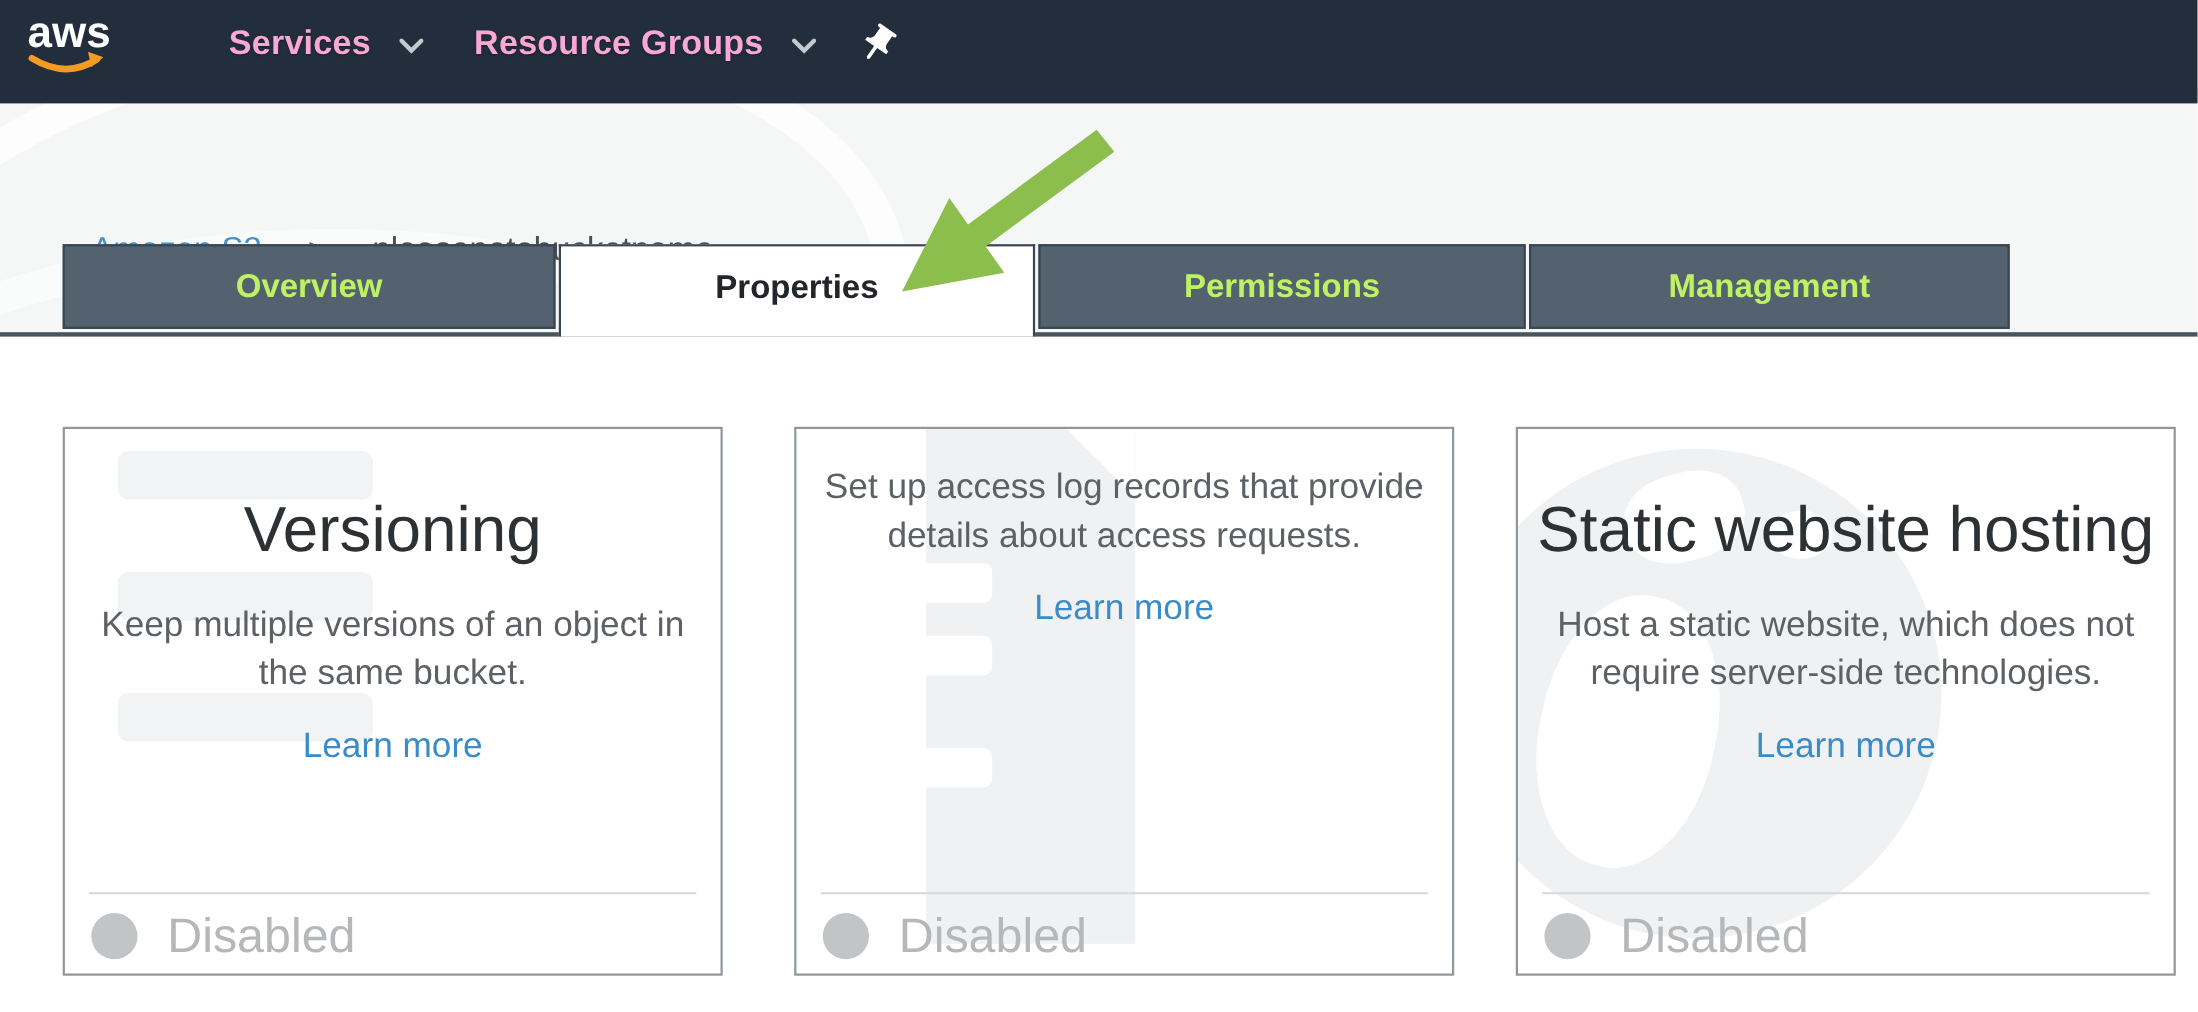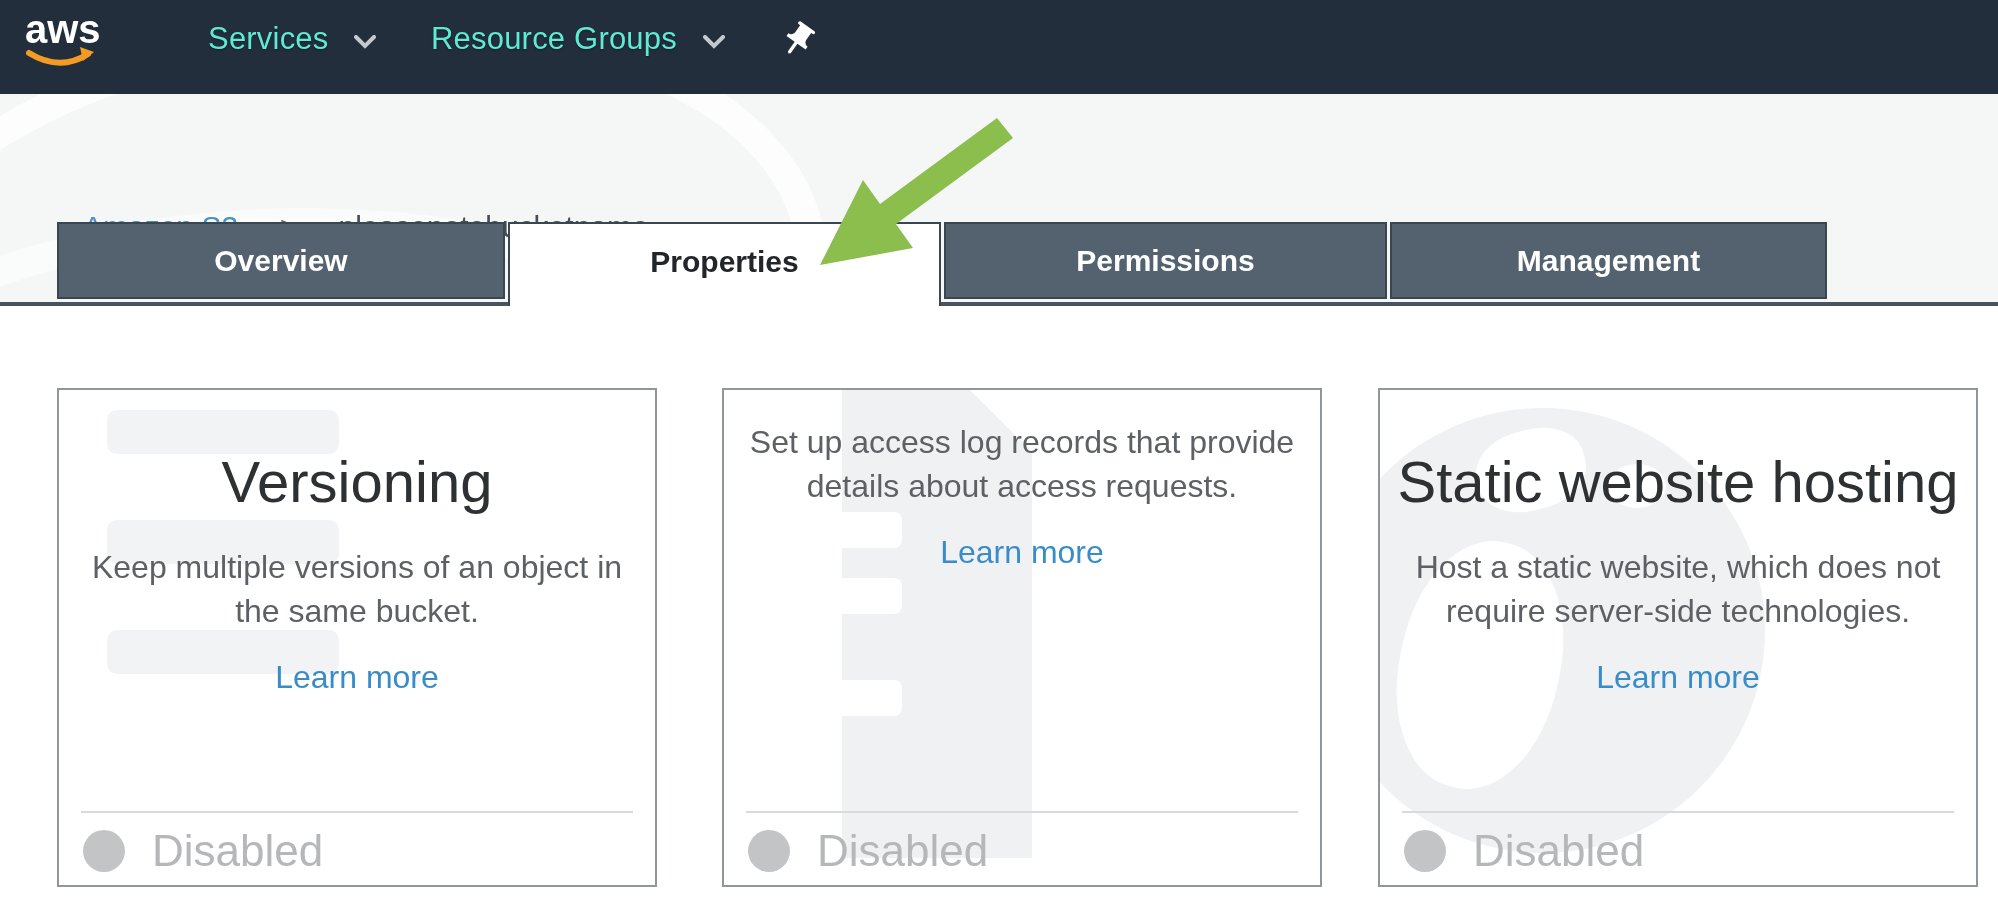--- a/index.html
+++ b/index.html
@@ -4,41 +4,41 @@
 <style>
   html,body{margin:0;padding:0;background:#fff;}
   #app{
     position:relative;width:1998px;height:920px;overflow:hidden;
     font-family:"Liberation Sans",sans-serif;background:#ffffff;
   }
   
   .topnav{position:absolute;left:0;top:0;width:1998px;height:94px;background:#232e3d;z-index:6;}
   .logo{position:absolute;left:22px;top:7px;width:84px;height:64px;}
   .nav-item{position:absolute;top:0;height:78px;display:flex;align-items:center;
-    color:#5eead4;font-size:31px;font-weight:normal;letter-spacing:.2px;cursor:pointer;
+    color:#f9a8d4;font-size:31px;font-weight:bold;letter-spacing:.2px;cursor:pointer;
     text-shadow:0 1px 2px rgba(0,0,0,.4);}
   .nav-services{left:208px;}
   .nav-resource{left:431px;}
   .chev{margin-left:26px;margin-top:6px;}
   .pin-wrap{position:absolute;left:778px;top:20px;width:40px;height:40px;}
   
   .upper{position:absolute;left:0;top:78px;width:1998px;height:224px;background:#f5f6f6;overflow:hidden;}
   .swoosh{position:absolute;border-radius:50%;border:30px solid rgba(255,255,255,.75);}
   .sw1{left:-180px;top:-60px;width:950px;height:520px;transform:rotate(-8deg);}
   .sw2{left:-300px;top:130px;width:1150px;height:640px;border-color:rgba(255,255,255,.5);}
   
   .crumbs{position:absolute;left:83px;top:207px;height:40px;display:flex;align-items:center;z-index:2;font-size:30px;}
   .crumb-link{color:#4691ca;cursor:pointer;}
   .crumb-sep{color:#5a646e;margin:0 42px;font-size:28px;}
   .crumb-current{color:#454f58;}
   
   .tabline{position:absolute;left:0;top:302px;width:1998px;height:4px;background:#48555f;z-index:1;}
   .tab{position:absolute;top:222px;height:77px;box-sizing:border-box;border:2px solid #3a4650;
     background:#53626e;z-index:2;display:flex;align-items:center;justify-content:center;
-    font-size:30px;font-weight:bold;color:#ffffff;cursor:pointer;}
+    font-size:30px;font-weight:bold;color:#bef264;cursor:pointer;}
   .tab.active{height:84px;background:#ffffff;border-bottom:none;z-index:3;color:#22262a;
     align-items:flex-start;padding-top:21px;}
   .tab-overview{left:57px;width:448px;}
   .tab-properties{left:508px;width:433px;}
   .tab-permissions{left:944px;width:443px;}
   .tab-management{left:1390px;width:437px;}
   
   .arrow-svg{position:absolute;left:0;top:0;z-index:10;pointer-events:none;}
   
   .card{position:absolute;top:388px;width:600px;height:499px;box-sizing:border-box;

